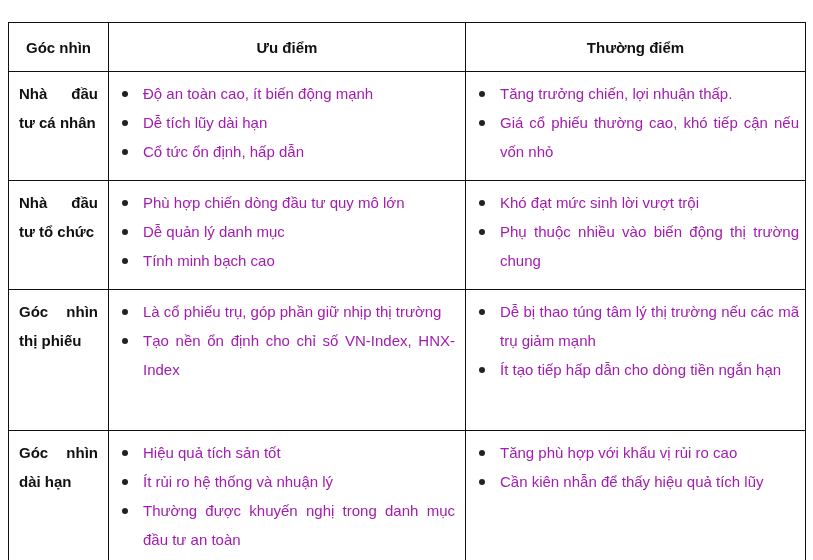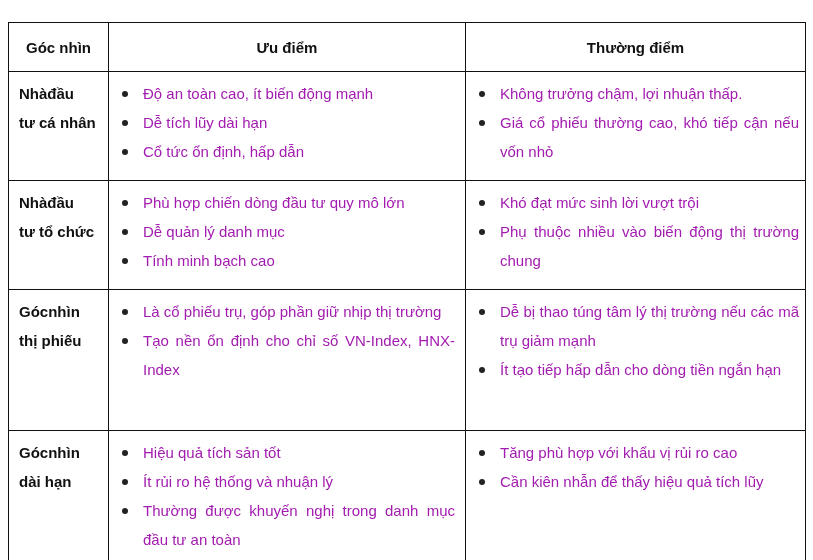--- a/index.html
+++ b/index.html
@@ -49,21 +49,21 @@
       font-weight: bold;
       font-size: 15px;
       line-height: 29px;
       padding: 7px 10px 0 10px !important;
       text-align: justify;
       text-align-last: left;
       color: #111;
     }
     .persp .line1 {
       display: flex;
-      justify-content: flex-start;
+      justify-content: space-between;
     }
     .blist {
       list-style: none;
       margin: 0;
       padding: 7px 10px 0 0;
     }
     .blist li {
       position: relative;
       padding-left: 34px;
       font-size: 15px;
@@ -108,21 +108,21 @@
     </td>
     <td>
       <ul class="blist">
         <li><span class="bullet"></span><span>Độ an toàn cao, ít biến động mạnh</span></li>
         <li><span class="bullet"></span><span>Dễ tích lũy dài hạn</span></li>
         <li><span class="bullet"></span><span>Cổ tức ổn định, hấp dẫn</span></li>
       </ul>
     </td>
     <td class="cons">
       <ul class="blist">
-        <li><span class="bullet"></span><span>Không trưởng chậm, lợi nhuận thấp.</span></li>
+        <li><span class="bullet"></span><span>Tăng trưởng chiến, lợi nhuận thấp.</span></li>
         <li><span class="bullet"></span><span>Giá cổ phiếu thường cao, khó tiếp cận nếu vốn nhỏ</span></li>
       </ul>
     </td>
   </tr>
 
   <tr class="row2">
     <td class="persp">
       <div class="line1">
         <span>Nhà</span>
         <span>đầu</span>

